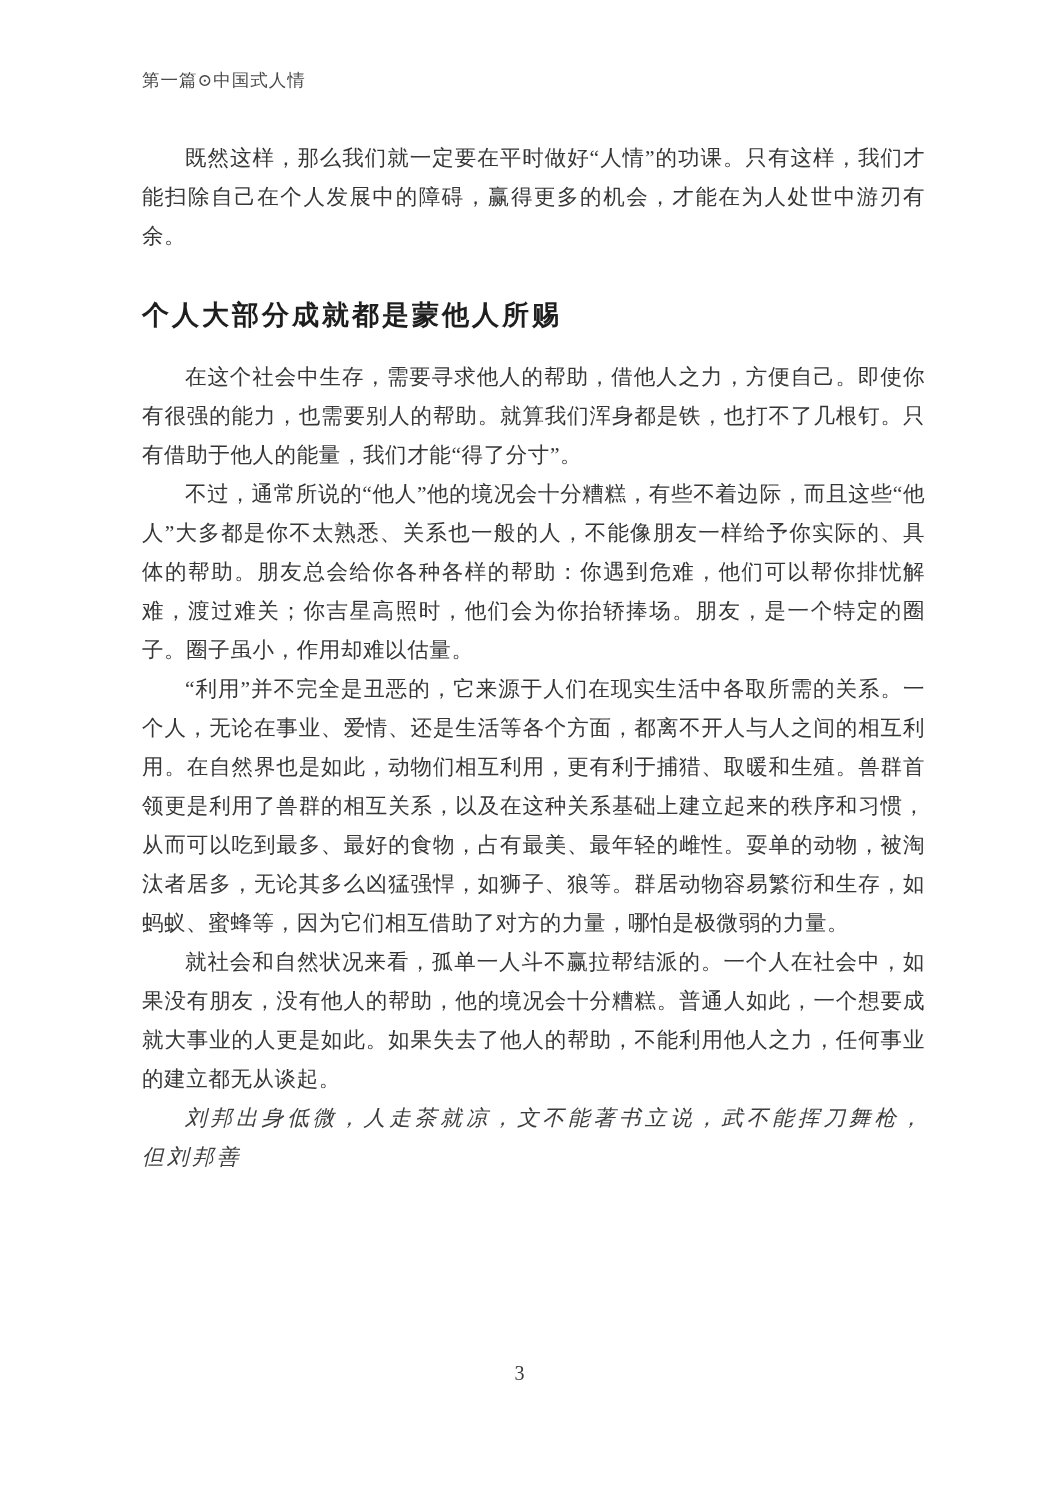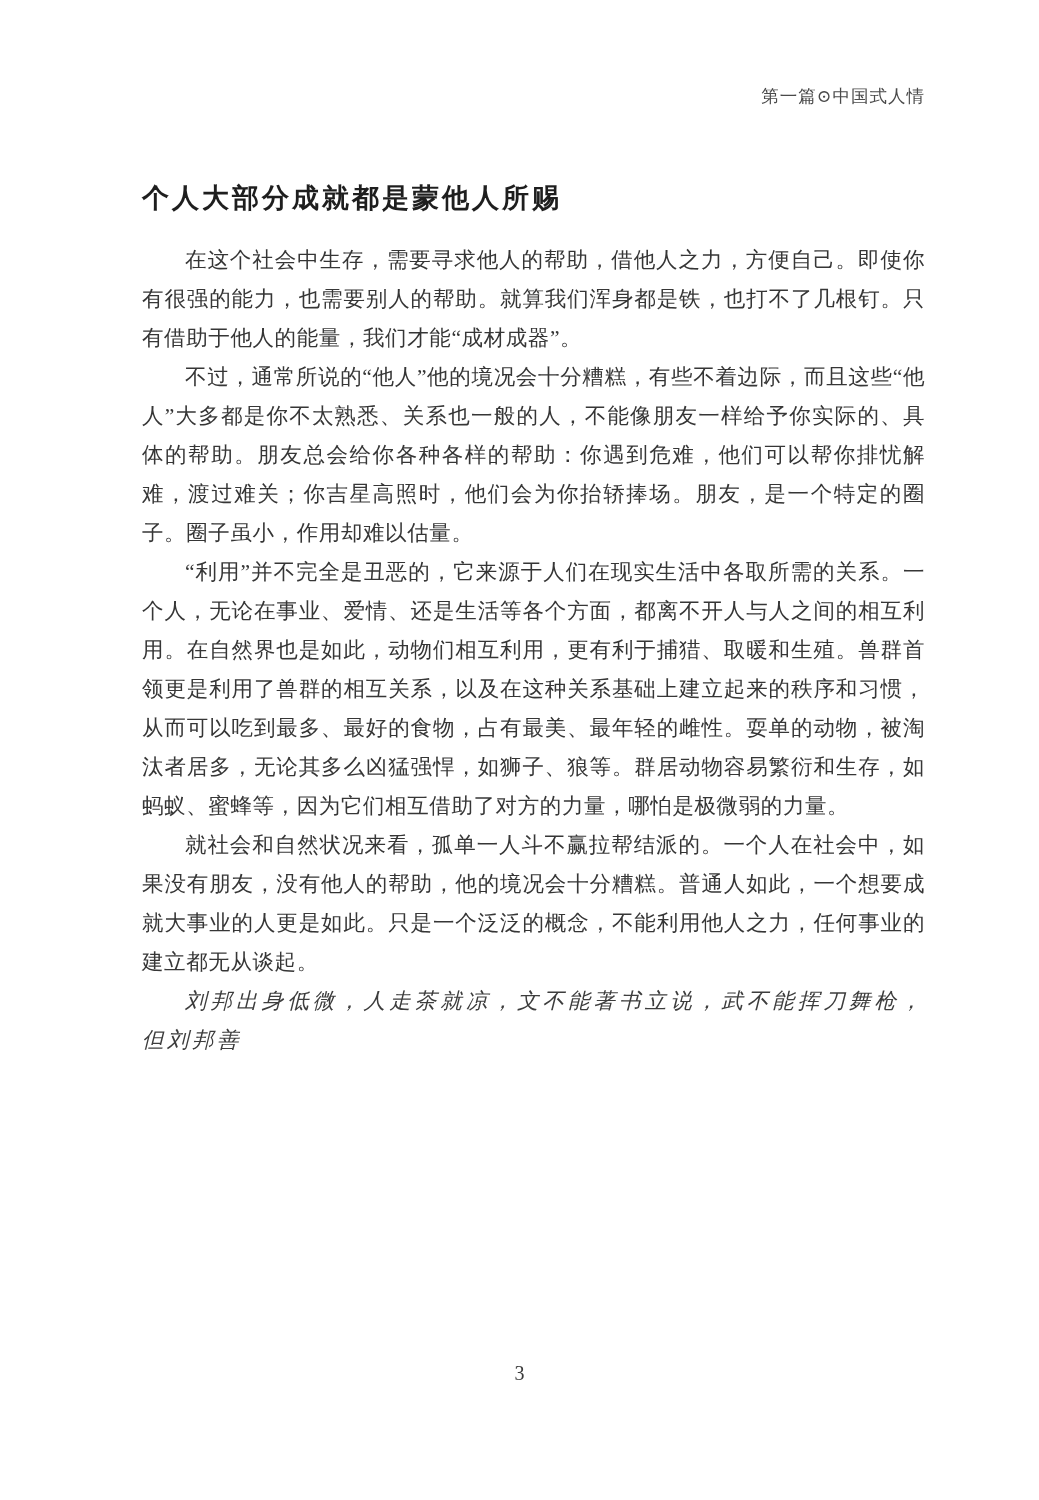--- a/index.html
+++ b/index.html
@@ -10,24 +10,23 @@
   .page {
     position: relative;
     width: 1039px;
     height: 1500px;
     background: #ffffff;
     overflow: hidden;
     font-family: "Liberation Serif", "DejaVu Serif", serif;
   }
   .running-head {
     position: absolute;
-    top: 84px;
+    top: 68px;
     left: 142px;
     right: 114px;
-    text-align: right;
     font-size: 17.5px;
     letter-spacing: 1px;
     color: #4a4a4a;
   }
   .body-text {
     position: absolute;
     top: 139px;
     left: 142px;
     width: 783px;
     color: #363636;
@@ -66,31 +65,32 @@
 </style>
 </head>
 <body>
 
 <div class="page">
 
   <div class="running-head">第一篇⊙中国式人情</div>
 
   <div class="body-text">
 
+    <p>既然这样，那么我们就一定要在平时做好“人情”的功课。只有这样，我们才能扫除自己在个人发展中的障碍，赢得更多的机会，才能在为人处世中游刃有余。</p>
 
 
     <h2 class="section-heading">个人大部分成就都是蒙他人所赐</h2>
 
-    <p>在这个社会中生存，需要寻求他人的帮助，借他人之力，方便自己。即使你有很强的能力，也需要别人的帮助。就算我们浑身都是铁，也打不了几根钉。只有借助于他人的能量，我们才能“成材成器”。</p>
+    <p>在这个社会中生存，需要寻求他人的帮助，借他人之力，方便自己。即使你有很强的能力，也需要别人的帮助。就算我们浑身都是铁，也打不了几根钉。只有借助于他人的能量，我们才能“得了分寸”。</p>
 
     <p>不过，通常所说的“他人”他的境况会十分糟糕，有些不着边际，而且这些“他人”大多都是你不太熟悉、关系也一般的人，不能像朋友一样给予你实际的、具体的帮助。朋友总会给你各种各样的帮助：你遇到危难，他们可以帮你排忧解难，渡过难关；你吉星高照时，他们会为你抬轿捧场。朋友，是一个特定的圈子。圈子虽小，作用却难以估量。</p>
 
     <p>“利用”并不完全是丑恶的，它来源于人们在现实生活中各取所需的关系。一个人，无论在事业、爱情、还是生活等各个方面，都离不开人与人之间的相互利用。在自然界也是如此，动物们相互利用，更有利于捕猎、取暖和生殖。兽群首领更是利用了兽群的相互关系，以及在这种关系基础上建立起来的秩序和习惯，从而可以吃到最多、最好的食物，占有最美、最年轻的雌性。耍单的动物，被淘汰者居多，无论其多么凶猛强悍，如狮子、狼等。群居动物容易繁衍和生存，如蚂蚁、蜜蜂等，因为它们相互借助了对方的力量，哪怕是极微弱的力量。</p>
 
-    <p>就社会和自然状况来看，孤单一人斗不赢拉帮结派的。一个人在社会中，如果没有朋友，没有他人的帮助，他的境况会十分糟糕。普通人如此，一个想要成就大事业的人更是如此。只是一个泛泛的概念，不能利用他人之力，任何事业的建立都无从谈起。</p>
+    <p>就社会和自然状况来看，孤单一人斗不赢拉帮结派的。一个人在社会中，如果没有朋友，没有他人的帮助，他的境况会十分糟糕。普通人如此，一个想要成就大事业的人更是如此。如果失去了他人的帮助，不能利用他人之力，任何事业的建立都无从谈起。</p>
 
     <p class="kaiti">刘邦出身低微，人走茶就凉，文不能著书立说，武不能挥刀舞枪，但刘邦善</p>
 
   </div>
 
   <div class="page-number">3</div>
 
 </div>
 
 </body></html>

